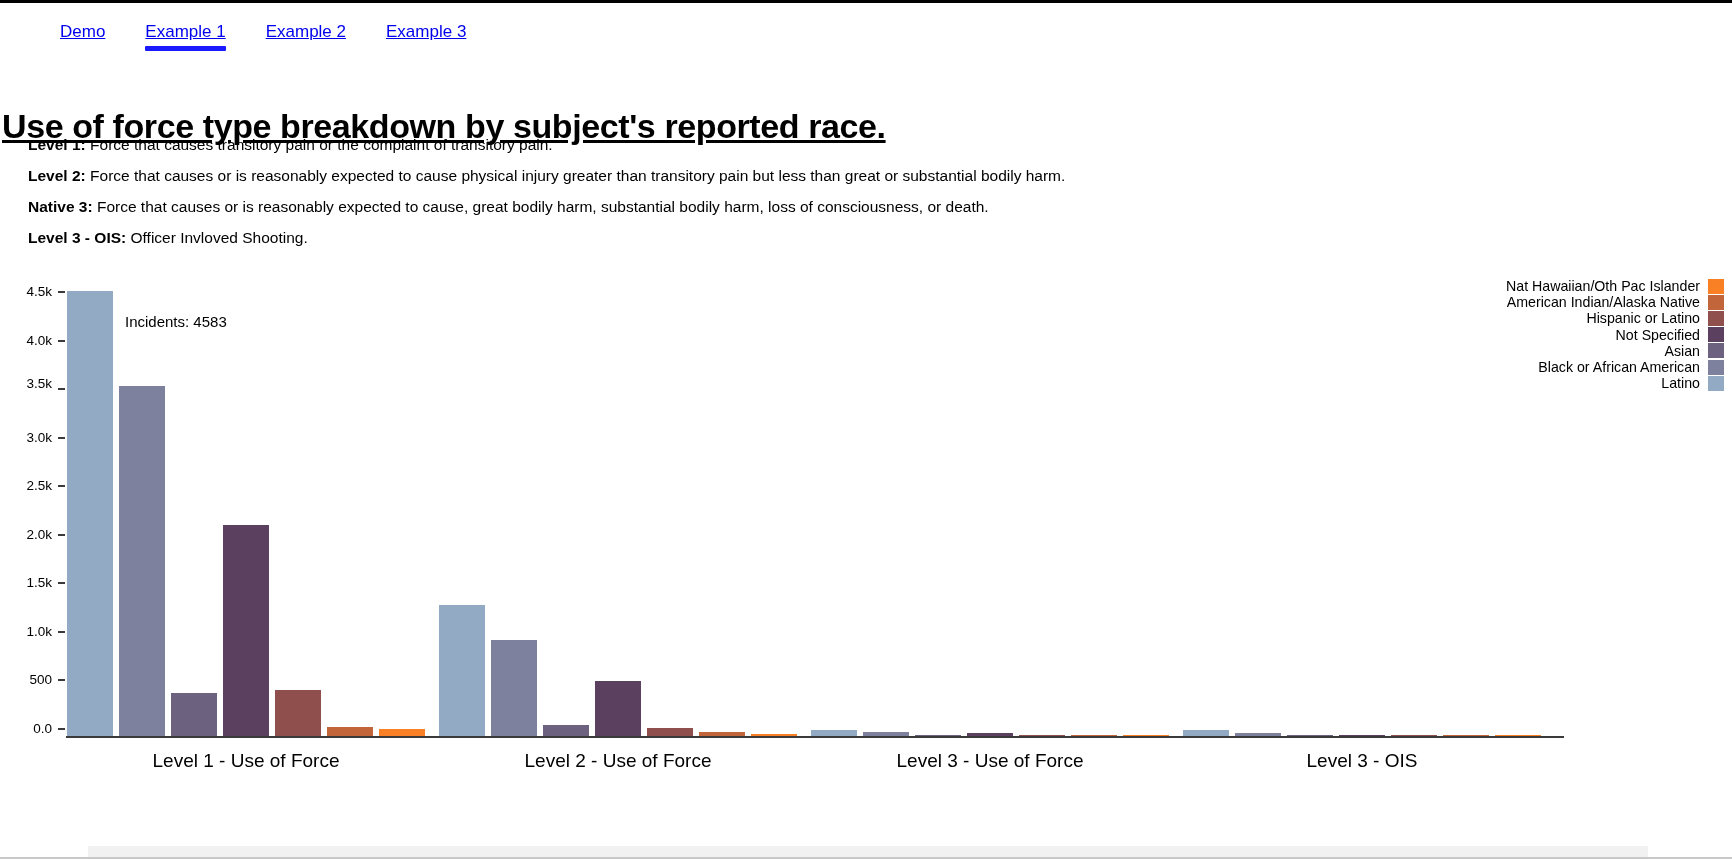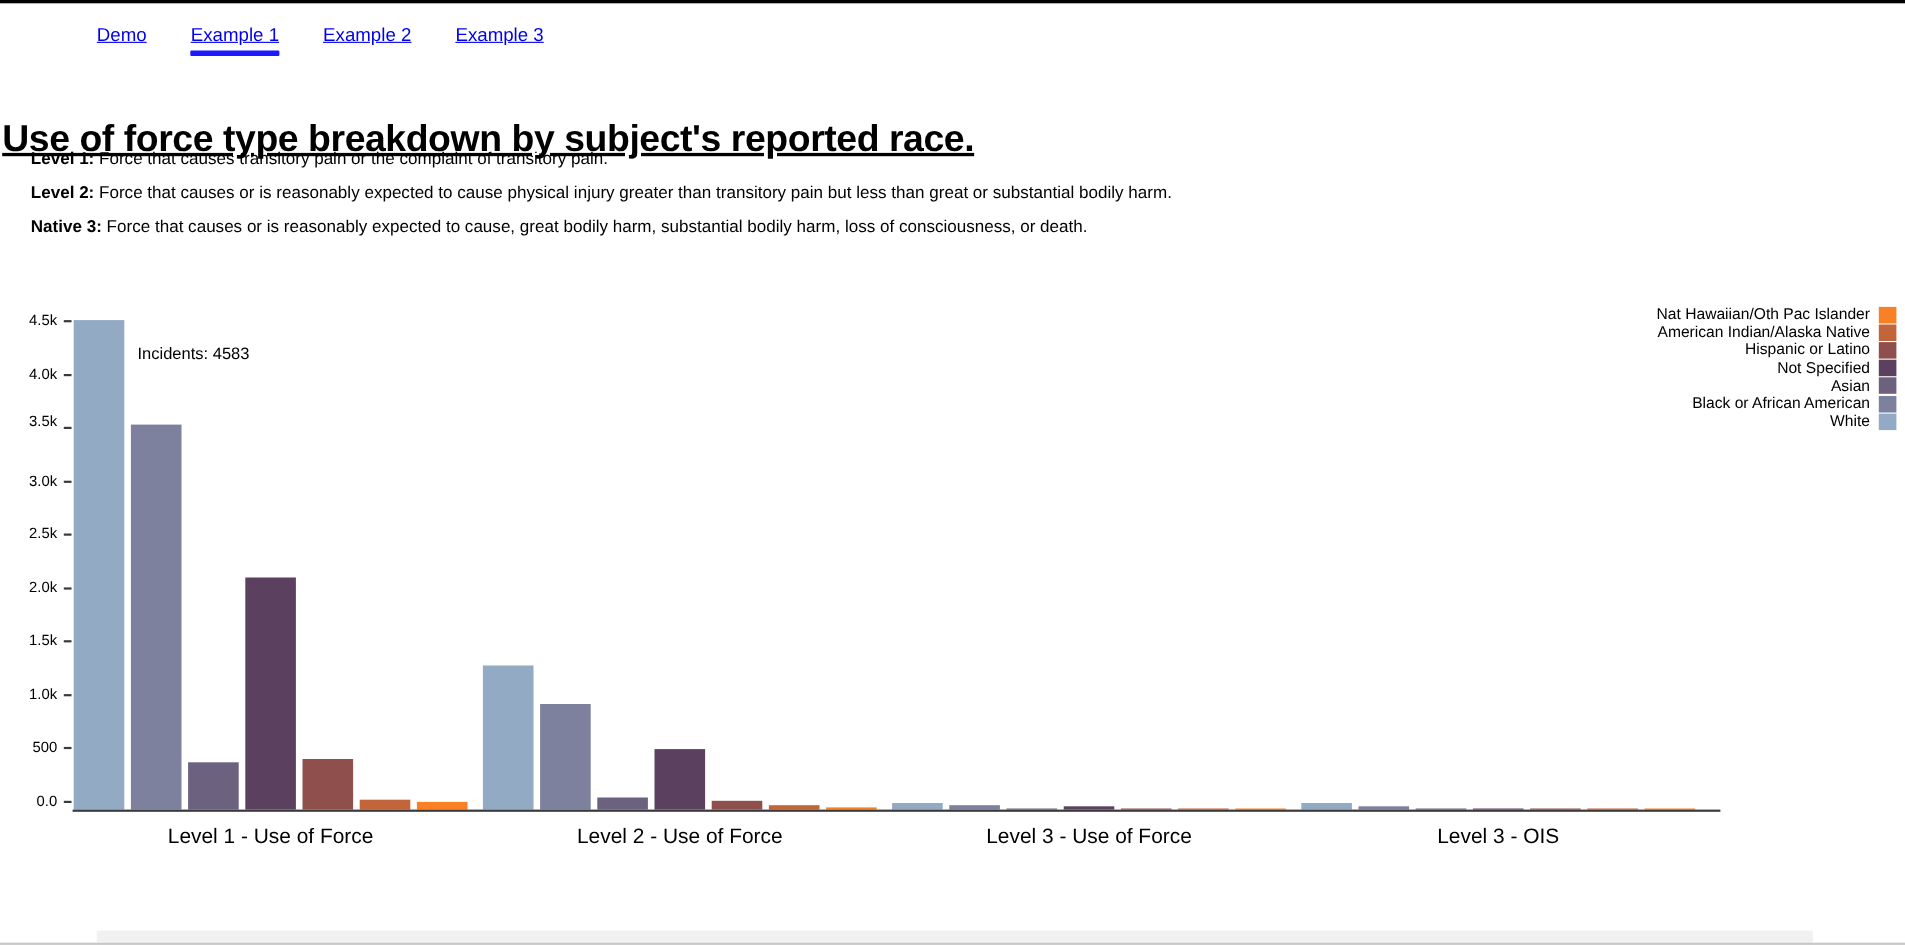--- a/index.html
+++ b/index.html
@@ -7,21 +7,21 @@
   body{
     width:1732px;height:859px;
     background:#ffffff;
     font-family:"Liberation Sans", sans-serif;
     color:#000;
     overflow:hidden;
     position:relative;
   }
   .topline{position:absolute;left:0;top:0;width:1732px;height:3px;background:#000;}
   
-  .nav{position:absolute;left:0;top:22px;width:1536px;height:40px;padding-left:28px;}
+  .nav{position:absolute;left:0;top:22px;width:1536px;height:40px;}
   .nav-inner{display:flex;align-items:flex-start;padding-left:60px;gap:40px;}
   .nav a{
     font-size:17px;color:#0000ee;text-decoration:underline;
     line-height:20px;display:inline-block;padding-bottom:4px;
     font-family:"Liberation Sans", sans-serif;cursor:pointer;
   }
   .nav a.active{position:relative;}
   .nav a.active::after{
     content:"";position:absolute;left:0;right:0;bottom:-5px;height:5px;
     background:#1a1aff;border-radius:1px;
@@ -78,20 +78,21 @@
       <a>Example 3</a>
     </div>
 </nav>
 
 <h1 class="page-title">Use of force type breakdown by subject's reported race.</h1>
 
 <div class="defs" id="defs">
     <div class="defline"><b>Level 1:</b><span> Force that causes transitory pain or the complaint of transitory pain.</span></div>
     <div class="defline"><b>Level 2:</b><span> Force that causes or is reasonably expected to cause physical injury greater than transitory pain but less than great or substantial bodily harm.</span></div>
     <div class="defline"><b>Native 3:</b><span> Force that causes or is reasonably expected to cause, great bodily harm, substantial bodily harm, loss of consciousness, or death.</span></div>
+    <div class="defline"><b>Level 3 - OIS:</b><span> Officer Invloved Shooting.</span></div>
   </div>
 
 <div class="chart">
   <div class="plot" id="plot">
       <div class="bar" style="left: 1px; width: 46px; height: 444.649px; background: rgb(147, 170, 196);"></div>
       <div class="bar" style="left: 53px; width: 46px; height: 350.247px; background: rgb(125, 129, 158);"></div>
       <div class="bar" style="left: 105px; width: 46px; height: 42.6894px; background: rgb(109, 97, 128);"></div>
       <div class="bar" style="left: 157px; width: 46px; height: 211.506px; background: rgb(91, 64, 96);"></div>
       <div class="bar" style="left: 209px; width: 46px; height: 45.6px; background: rgb(143, 79, 76);"></div>
       <div class="bar" style="left: 261px; width: 46px; height: 9.21702px; background: rgb(195, 101, 58);"></div>
@@ -169,19 +170,19 @@
     </div>
     <div class="legend-row">
       <span class="legend-text">Asian</span>
       <span class="legend-swatch" style="background: rgb(109, 97, 128);"></span>
     </div>
     <div class="legend-row">
       <span class="legend-text">Black or African American</span>
       <span class="legend-swatch" style="background: rgb(125, 129, 158);"></span>
     </div>
     <div class="legend-row">
-      <span class="legend-text">White</span>
+      <span class="legend-text">Latino</span>
       <span class="legend-swatch" style="background: rgb(147, 170, 196);"></span>
     </div>
   </div>
 
 <div class="scrollstrip"></div>
 <div class="bottom-edge"></div>
 
 </body></html>

